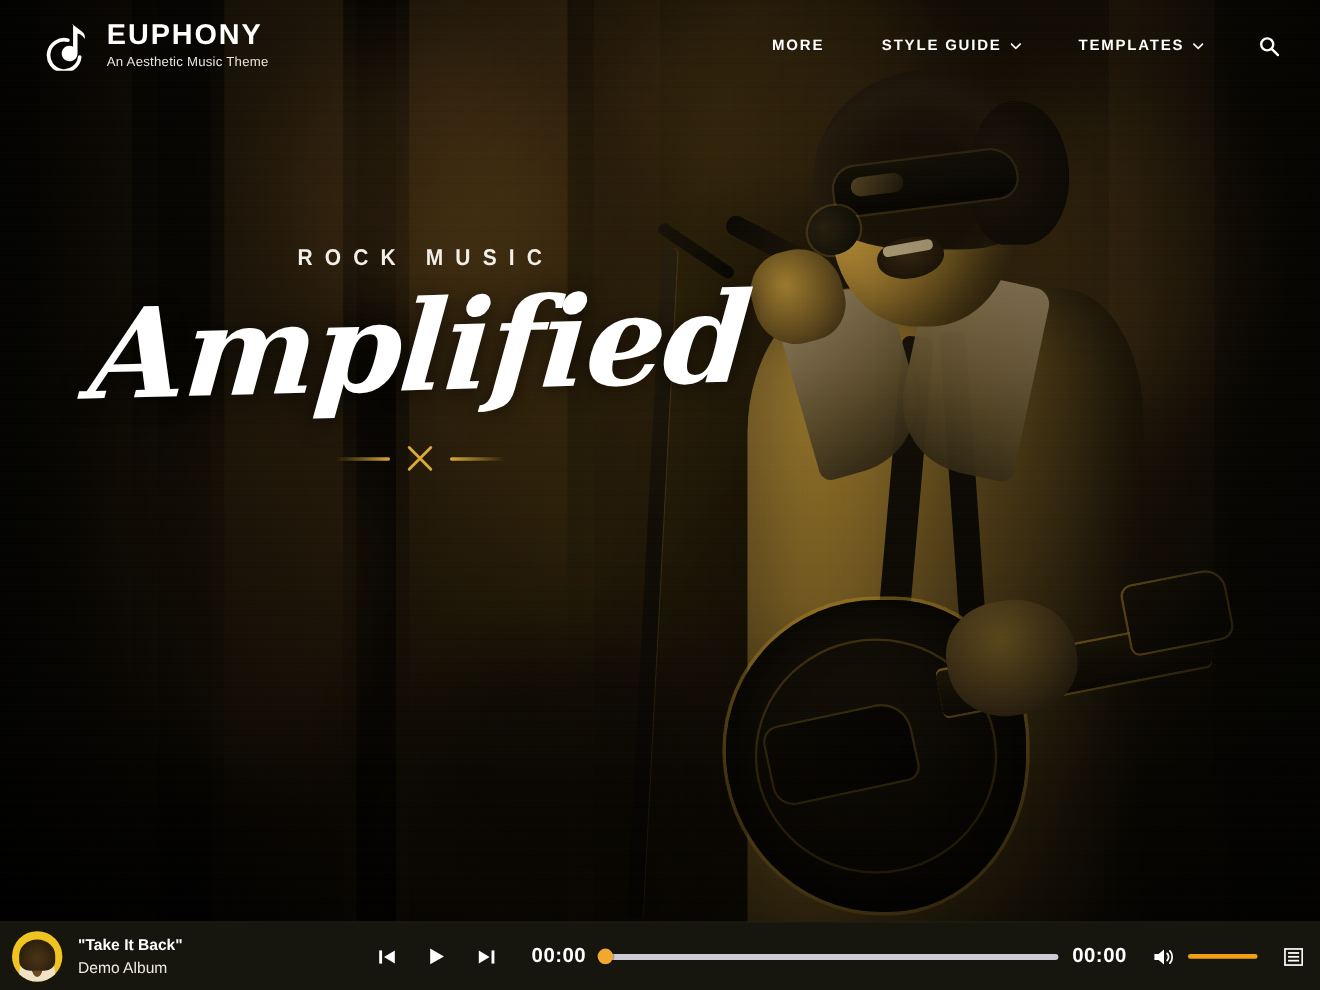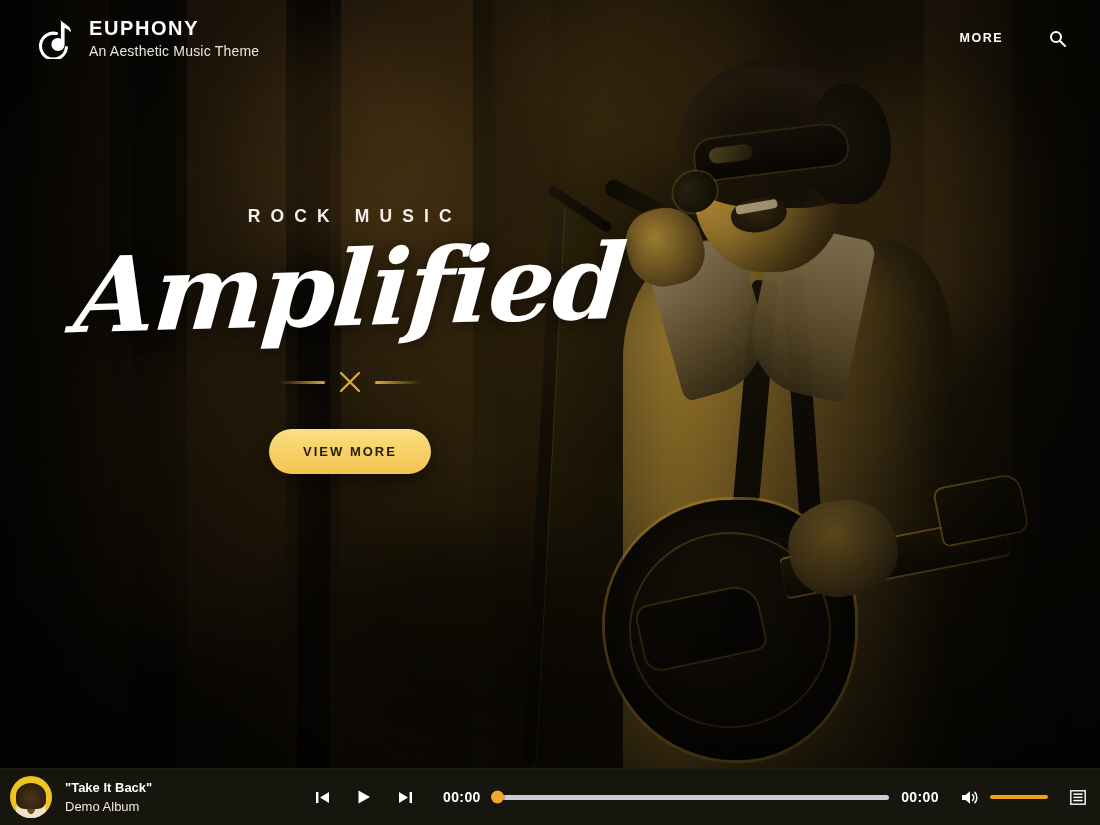--- a/index.html
+++ b/index.html
@@ -194,24 +194,24 @@
 
   
   .header {
     position:absolute; left:0; top:0; width:1100px; height:76px;
     display:flex; align-items:center; padding:0 26px 0 36px; z-index:20;
   }
   .brand { display:flex; align-items:center; gap:13px; }
   .note-icon { width:40px; height:42px; flex:none; }
   .brand-text { display:flex; flex-direction:column; line-height:1.05; }
   .brand-name {
-    color:#fff; font-size:20px; font-weight:bold; letter-spacing:1.6px;
+    color:#fff; font-size:24px; font-weight:bold; letter-spacing:1.6px;
   }
   .brand-tag {
-    color:#e9e6df; font-size:14px; letter-spacing:.2px; margin-top:5px;
+    color:#e9e6df; font-size:11px; letter-spacing:.2px; margin-top:5px;
   }
 
   .nav { margin-left:auto; display:flex; align-items:center; gap:0; }
   .nav-item {
     display:flex; align-items:center; gap:7px;
     color:#fff; font-size:12.5px; font-weight:bold; letter-spacing:1.5px;
     padding:10px 24px; cursor:pointer; white-space:nowrap;
   }
   .chev { width:9px; height:9px; flex:none; opacity:.95; }
   .search-btn { padding:10px 8px 10px 22px; cursor:pointer; display:flex; align-items:center; }
@@ -279,21 +279,21 @@
     background:radial-gradient(ellipse at 50% 60%, #4a3417, #221708);
     border-radius:50% 50% 30% 30%;
   }
   .track-meta { margin-left:13px; display:flex; flex-direction:column; gap:4px; min-width:150px; }
   .track-title { color:#fff; font-size:13px; font-weight:bold; }
   .track-album { color:#efeadf; font-size:13px; }
 
   .transport { margin-left:100px; display:flex; align-items:center; gap:26px; }
   .t-btn { cursor:pointer; display:flex; align-items:center; justify-content:center; }
 
-  .time { color:#fff; font-size:14px; font-weight:bold; letter-spacing:.4px; flex:none; }
+  .time { color:#fff; font-size:17px; font-weight:bold; letter-spacing:.4px; flex:none; }
   .time.left { margin-left:30px; }
 
   .progress {
     flex:1; height:5px; margin:0 12px; position:relative;
     background:#cfcbd6; border-radius:3px; cursor:pointer;
   }
   .progress .knob {
     position:absolute; left:0; top:50%; width:13px; height:13px;
     transform:translate(-2px,-50%); border-radius:50%; background:#f0a830;
     box-shadow:0 0 0 1px rgba(0,0,0,.25);
@@ -373,21 +373,33 @@
         <span class="brand-tag">An Aesthetic Music Theme</span>
       </div>
     </div>
 
     <div class="nav">
 
       <div class="nav-item">
         <span>MORE</span>
       </div>
 
-
+      <div class="nav-item">
+        <span>STYLE GUIDE</span>
+        <svg class="chev" viewBox="0 0 10 10">
+          <path d="M1 3 L5 7 L9 3" fill="none" stroke="#ffffff" stroke-width="1.6" stroke-linecap="round"></path>
+        </svg>
+      </div>
+
+      <div class="nav-item">
+        <span>TEMPLATES</span>
+        <svg class="chev" viewBox="0 0 10 10">
+          <path d="M1 3 L5 7 L9 3" fill="none" stroke="#ffffff" stroke-width="1.6" stroke-linecap="round"></path>
+        </svg>
+      </div>
 
 
       <div class="search-btn">
         <svg width="17" height="17" viewBox="0 0 17 17">
           <circle cx="7" cy="7" r="5" fill="none" stroke="#ffffff" stroke-width="2"></circle>
           <path d="M11 11 L16 16" stroke="#ffffff" stroke-width="2" stroke-linecap="round"></path>
         </svg>
       </div>
 
     </div>
@@ -399,21 +411,20 @@
 
     <div class="divider">
       <span class="bar"></span>
       <svg class="x-mark" viewBox="0 0 26 26">
         <path d="M4 4 L22 22 M22 4 L4 22" stroke="#e3b23c" stroke-width="2.4" stroke-linecap="round"></path>
       </svg>
       <span class="bar right"></span>
     </div>
 
 
-    <button class="cta">VIEW MORE</button>
   </div>
 
   <div class="player">
 
     <div class="album-art">
       <span class="aa-fig"></span>
       <span class="aa-hair"></span>
     </div>
 
     <div class="track-meta">

